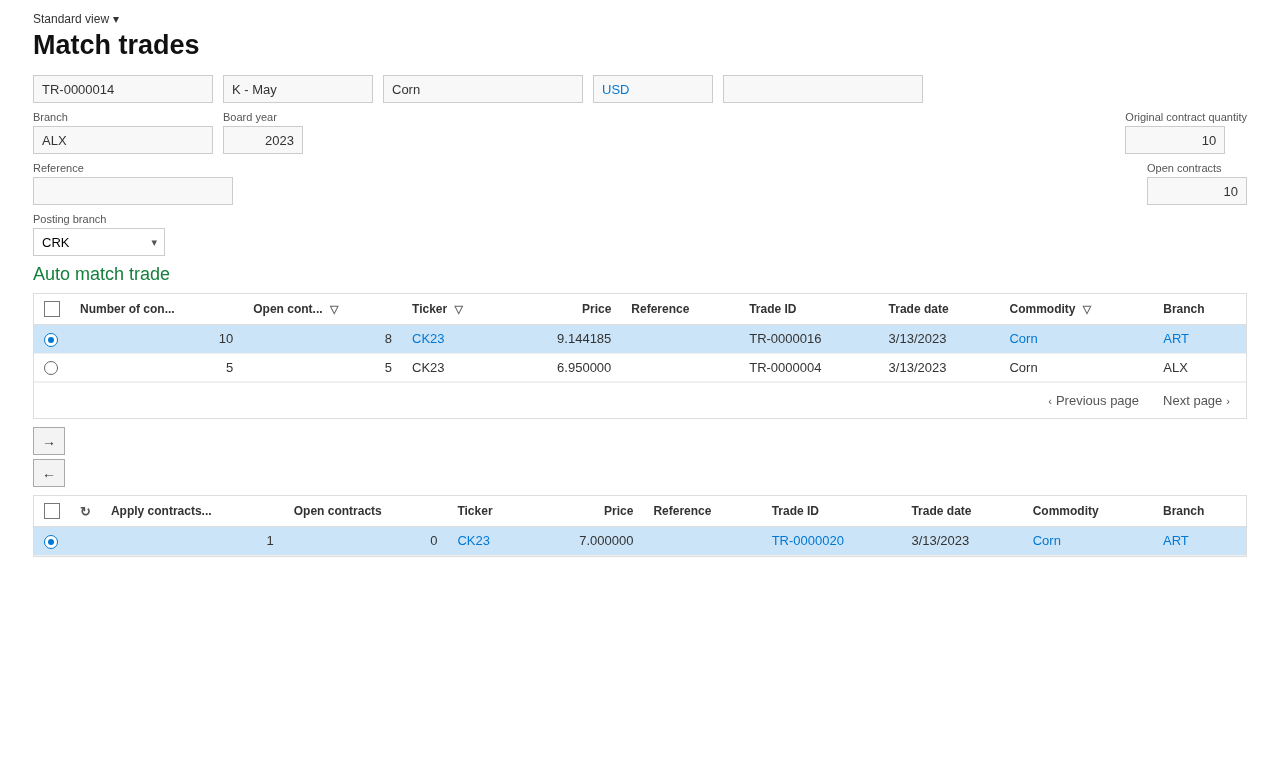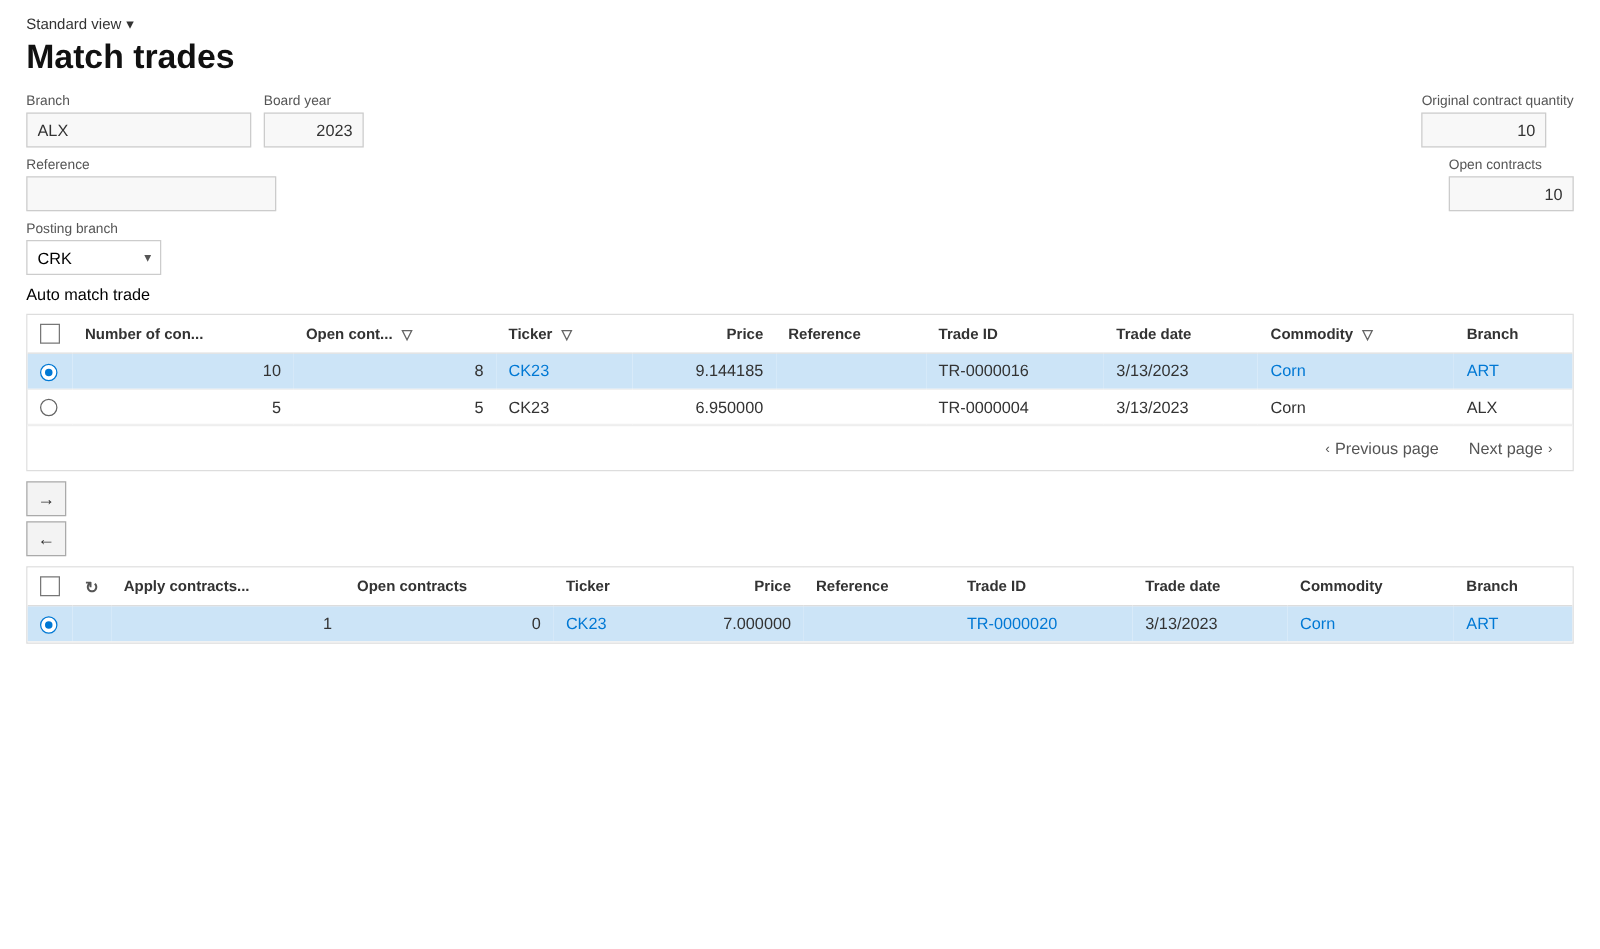--- a/index.html
+++ b/index.html
@@ -3,21 +3,21 @@
   <meta charset="utf-8">
   <style>
     * { box-sizing: border-box; margin: 0; padding: 0; }
     body {
       font-family: 'Segoe UI', Arial, sans-serif;
       font-size: 13px;
       background: #fff;
       color: #333;
     }
     .page-container {
-      padding: 12px 21px;
+      padding: 12px 33px;
     }
     .standard-view {
       font-size: 12px;
       color: #333;
       display: flex;
       align-items: center;
       gap: 4px;
       margin-bottom: 4px;
       cursor: pointer;
     }
@@ -70,21 +70,21 @@
     .form-input-qty {
       width: 100px;
       text-align: right;
     }
     .posting-branch-select {
       border: 1px solid #ccc;
       padding: 4px 8px;
       font-size: 13px;
       height: 28px;
       background: #fff;
-      width: 108px;
+      width: 132px;
       appearance: none;
       -webkit-appearance: none;
     }
     .select-wrapper {
       position: relative;
       display: inline-block;
     }
     .select-wrapper::after {
       content: '▾';
       position: absolute;
@@ -96,22 +96,22 @@
       color: #555;
     }
     .section-label {
       font-size: 11px;
       font-weight: 700;
       letter-spacing: 0.5px;
       margin: 10px 0 6px 0;
       color: #111;
     }
     .auto-match-link {
-      color: #000000;
-      font-size: 13px;
+      color: #15803d;
+      font-size: 18px;
       text-decoration: none;
       cursor: pointer;
       display: inline-block;
       margin-bottom: 8px;
     }
     .table-container {
       border: 1px solid #ddd;
       overflow-x: auto;
       margin-bottom: 0;
     }
@@ -253,20 +253,27 @@
   
   <div class="standard-view">
     <span>Standard view</span>
     <span>▾</span>
   </div>
 
   
   <div class="page-title">Match trades</div>
 
   
+  <div class="form-row">
+    <input class="form-input form-input-wide" type="text" value="TR-0000014" style="">
+    <input class="form-input form-input-medium" type="text" value="K - May" style="">
+    <input class="form-input" style="width: 200px;" type="text" value="Corn">
+    <input class="form-input blue-text" style="width: 120px;" type="text" value="USD">
+    <input class="form-input" style="width: 200px;" type="text">
+  </div>
 
   
   <div class="form-row">
     <div class="form-group">
       <label>Branch</label>
       <input class="form-input form-input-wide" type="text" value="ALX" style="">
     </div>
     <div class="form-group">
       <label>Board year</label>
       <input class="form-input form-input-short" type="text" value="2023" style="">

